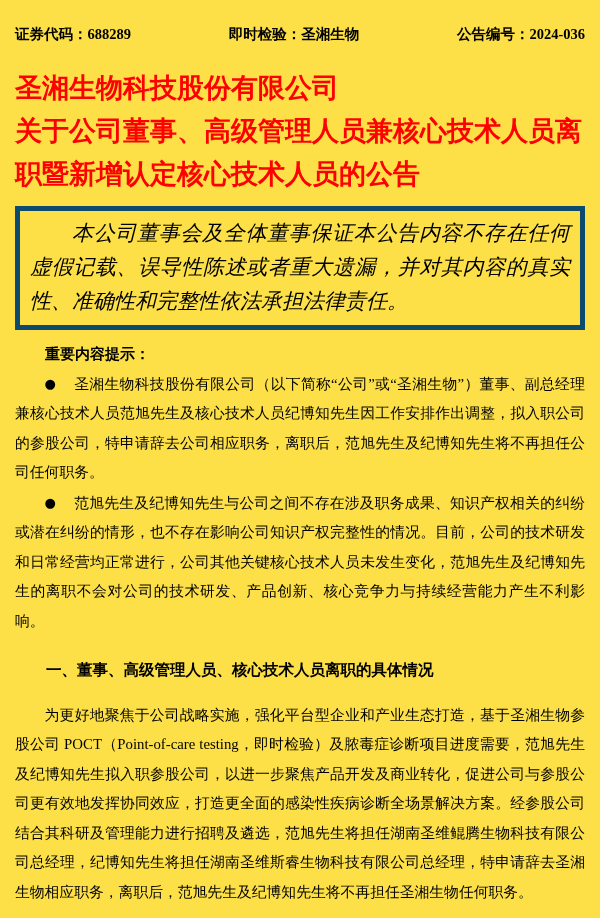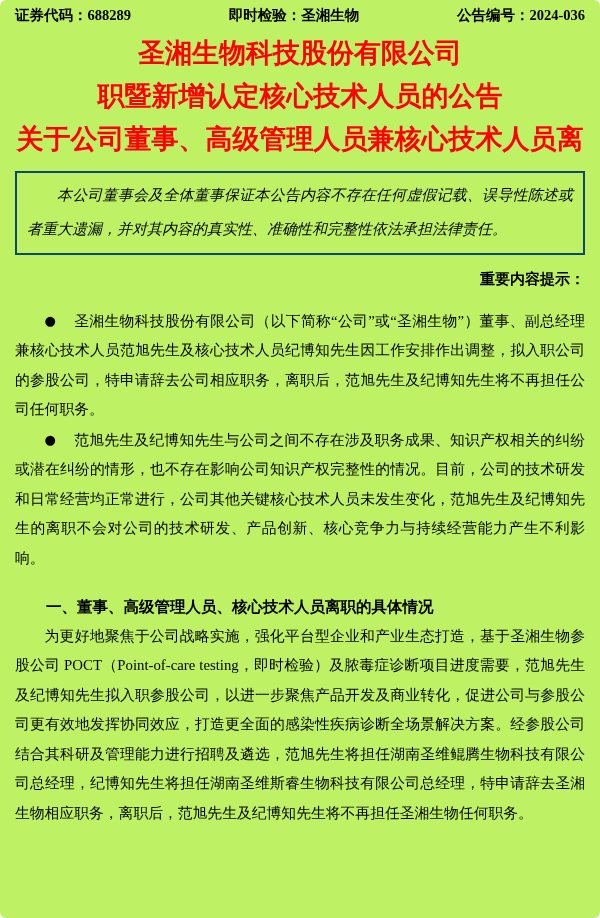--- a/index.html
+++ b/index.html
@@ -5,112 +5,109 @@
   html, body {
     margin: 0;
     padding: 0;
     background: #ffffff;
   }
   .page {
     position: relative;
     width: 600px;
     height: 918px;
     margin: 0 auto;
-    background: #bef264;
+    background: #fde047;
     box-sizing: border-box;
-    padding: 4px 15px 0 15px;
+    padding: 23px 15px 0 15px;
     overflow: hidden;
     color: #000000;
     font-family: "Liberation Serif", "DejaVu Serif", serif;
-    border-radius: 6px;
   }
   
   .doc-header {
     display: flex;
     justify-content: space-between;
     align-items: baseline;
     font-size: 14.5px;
     font-weight: bold;
     font-family: "Liberation Serif", "DejaVu Serif", serif;
     line-height: 22px;
   }
   
   .title-block {
-    margin-top: 6px;
-    text-align: center;
+    margin-top: 22px;
     font-family: "Liberation Sans", "DejaVu Sans", sans-serif;
     font-weight: bold;
     font-size: 27px;
     line-height: 43px;
     color: #fe0000;
   }
   
   .decl-box {
     margin-top: 10px;
-    border: 2px solid #0c4a6e;
+    border: 5px solid #0c4a6e;
     padding: 5px 10px 7px 10px;
-    font-size: 15px;
+    font-size: 21px;
     line-height: 34px;
     font-style: italic;
     font-family: "Liberation Serif", "DejaVu Serif", serif;
     text-align: justify;
     text-indent: 2em;
   }
   
   .body-para {
     margin: 0;
     font-size: 14.8px;
     line-height: 29.5px;
     text-align: justify;
     text-indent: 2em;
     font-family: "Liberation Serif", "DejaVu Serif", serif;
   }
   .notice-heading {
     margin-top: 9px;
-    margin-bottom: 12px;
+    margin-bottom: 0;
     font-size: 15px;
     line-height: 29.5px;
     font-weight: bold;
     text-indent: 2em;
     font-family: "Liberation Sans", "DejaVu Sans", sans-serif;
-    text-align: right;
   }
   .bullet-glyph {
     display: inline-block;
     text-indent: 0;
     margin-right: 18px;
     font-size: 13px;
     vertical-align: 1px;
     font-family: "DejaVu Sans", sans-serif;
   }
   .section-heading {
     margin-top: 19px;
-    margin-bottom: 0;
+    margin-bottom: 16px;
     font-size: 15.5px;
     line-height: 29.5px;
     font-weight: bold;
     text-indent: 2em;
     font-family: "Liberation Sans", "DejaVu Sans", sans-serif;
   }
 </style>
 </head>
 <body>
 
 <div class="page">
 
   <div class="doc-header">
     <span>证券代码：688289</span>
     <span>即时检验：圣湘生物</span>
     <span>公告编号：2024-036</span>
   </div>
 
   <div class="title-block">
     <div>圣湘生物科技股份有限公司</div>
+    <div>关于公司董事、高级管理人员兼核心技术人员离</div>
     <div>职暨新增认定核心技术人员的公告</div>
-    <div>关于公司董事、高级管理人员兼核心技术人员离</div>
   </div>
 
   <div class="decl-box">
     <span>本公司董事会及全体董事保证本公告内容不存在任何虚假记载、误导性陈述或者重大遗漏，并对其内容的真实性、准确性和完整性依法承担法律责任。</span>
   </div>
 
   <p class="notice-heading">重要内容提示：</p>
 
   <p class="body-para"><span class="bullet-glyph">●</span><span>圣湘生物科技股份有限公司（以下简称“公司”或“圣湘生物”）董事、副总经理兼核心技术人员范旭先生及核心技术人员纪博知先生因工作安排作出调整，拟入职公司的参股公司，特申请辞去公司相应职务，离职后，范旭先生及纪博知先生将不再担任公司任何职务。</span></p>
 

